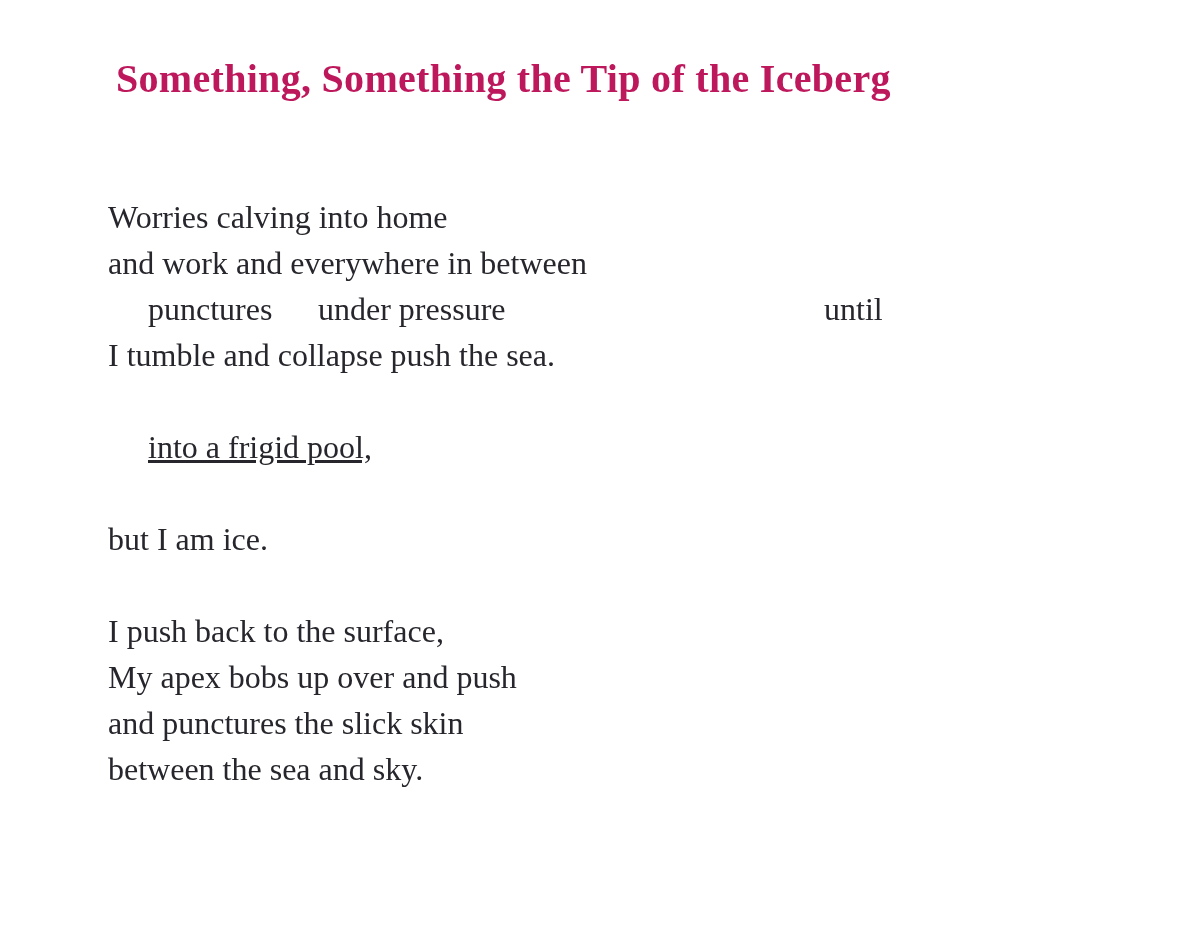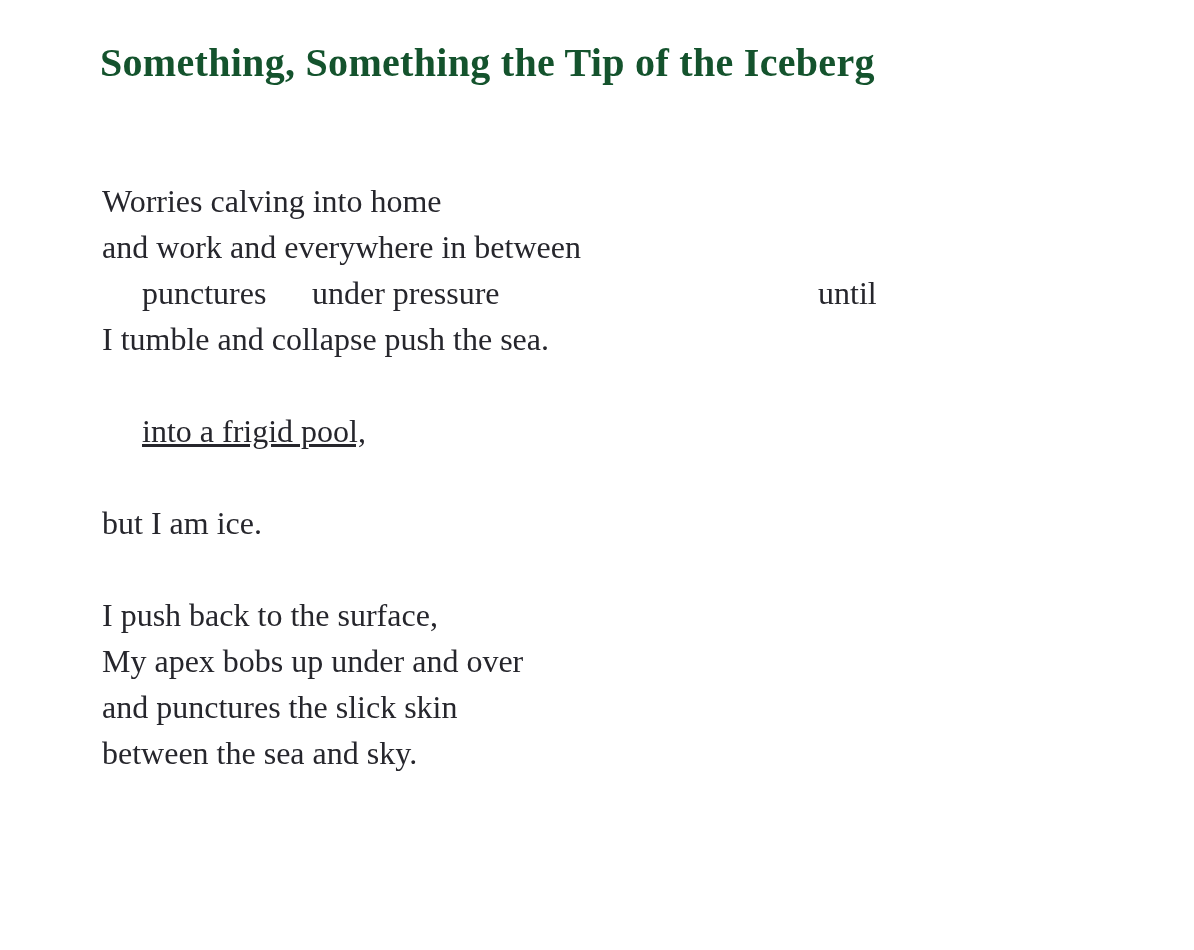--- a/index.html
+++ b/index.html
@@ -11,34 +11,34 @@
     position: relative;
     width: 1194px;
     height: 950px;
     background: #ffffff;
     overflow: hidden;
     box-sizing: border-box;
     padding: 40px 0 0 100px;
     font-family: "Liberation Serif", "DejaVu Serif", serif;
   }
   .title {
-    margin: 0;
+    margin: 16px;
     font-size: 40px;
     line-height: 46px;
     font-weight: bold;
     letter-spacing: 0.3px;
-    color: #14532d;
+    color: #be185d;
     font-family: "Liberation Serif", "DejaVu Serif", serif;
   }
   .poem {
     margin-top: 92px;
     color: #26262c;
     font-size: 32px;
   }
-  .stanza { margin: 2px; }
+  .stanza { margin: 8px; }
   .stanza + .stanza { margin-top: 46px; }
   .line {
     line-height: 46px;
     white-space: pre;
   }
   .indent { padding-left: 40px; text-decoration: underline; }
   .line-spaced {
     position: relative;
     height: 46px;
   }
@@ -76,19 +76,19 @@
     <div class="stanza">
       <div class="line indent">into a frigid pool,</div>
     </div>
 
     <div class="stanza">
       <div class="line">but I am ice.</div>
     </div>
 
     <div class="stanza">
       <div class="line">I push back to the surface,</div>
-      <div class="line">My apex bobs up under and over</div>
+      <div class="line">My apex bobs up over and push</div>
       <div class="line">and punctures the slick skin</div>
       <div class="line">between the sea and sky.</div>
     </div>
 
   </div>
 </div>
 
 </body></html>

